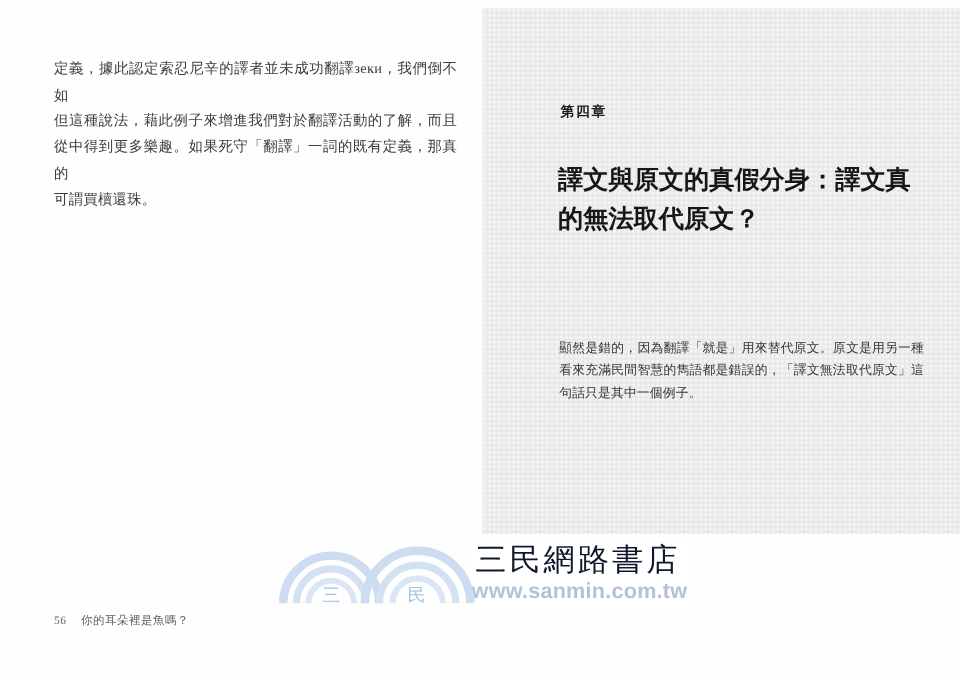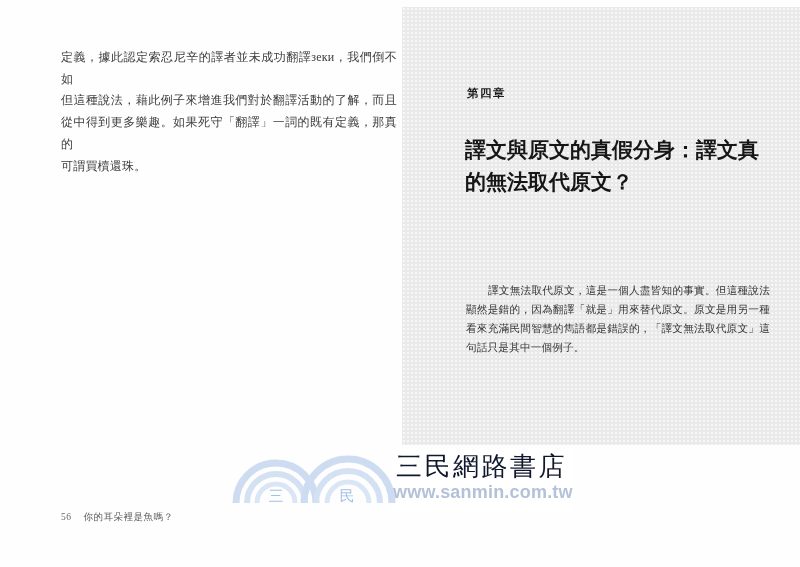--- a/index.html
+++ b/index.html
@@ -1,21 +1,21 @@
 <!DOCTYPE html>
 <html><head>
 <meta charset="utf-8">
 <style>
   html,body{margin:0;padding:0;background:#fff;}
   .canvas{
     position:relative;width:800px;height:567px;background:#fefefe;
     overflow:hidden;font-family:"Liberation Serif",serif;
   }
   
-  .left-page{position:absolute;left:16px;top:0;width:402px;height:567px;background:#fefefe;}
+  .left-page{position:absolute;left:0;top:0;width:402px;height:567px;background:#fefefe;}
   .left-body{position:absolute;left:45px;top:47px;width:336px;color:#3c3c3c;
     font-size:12px;line-height:21.7px;letter-spacing:.2px;}
   .lline{text-align:justify;text-align-last:justify;}
   .lline.last{text-align:center;text-align-last:left;}
   .page-footer{position:absolute;left:45px;top:511px;color:#5a5a5a;font-size:9.5px;letter-spacing:.5px;}
   .page-footer .pnum{margin-right:12px;color:#666;}
   
   .right-page{
     position:absolute;left:402px;top:7px;width:398px;height:438px;
     background-color:#e9e9e9;
@@ -62,21 +62,20 @@
     </div>
     <div class="page-footer">
       <span class="pnum">56</span><span>你的耳朵裡是魚嗎？</span>
     </div>
   </div>
 
   <div class="right-page">
     <div class="chapter-label">第四章</div>
     <h1 class="chapter-title">譯文與原文的真假分身：譯文真的無法取代原文？</h1>
     <div class="right-body">
-      <div class="rline first">譯文無法取代原文，這是一個人盡皆知的事實。但這種說法</div>
       <div class="rline">顯然是錯的，因為翻譯「就是」用來替代原文。原文是用另一種</div>
       <div class="rline">看來充滿民間智慧的雋語都是錯誤的，「譯文無法取代原文」這</div>
       <div class="rline last">句話只是其中一個例子。</div>
     </div>
   </div>
 
   <div class="watermark">
     <div class="wm-panel">
       <div class="wm-store">三民網路書店</div>
       <div class="wm-url">www.sanmin.com.tw</div>

